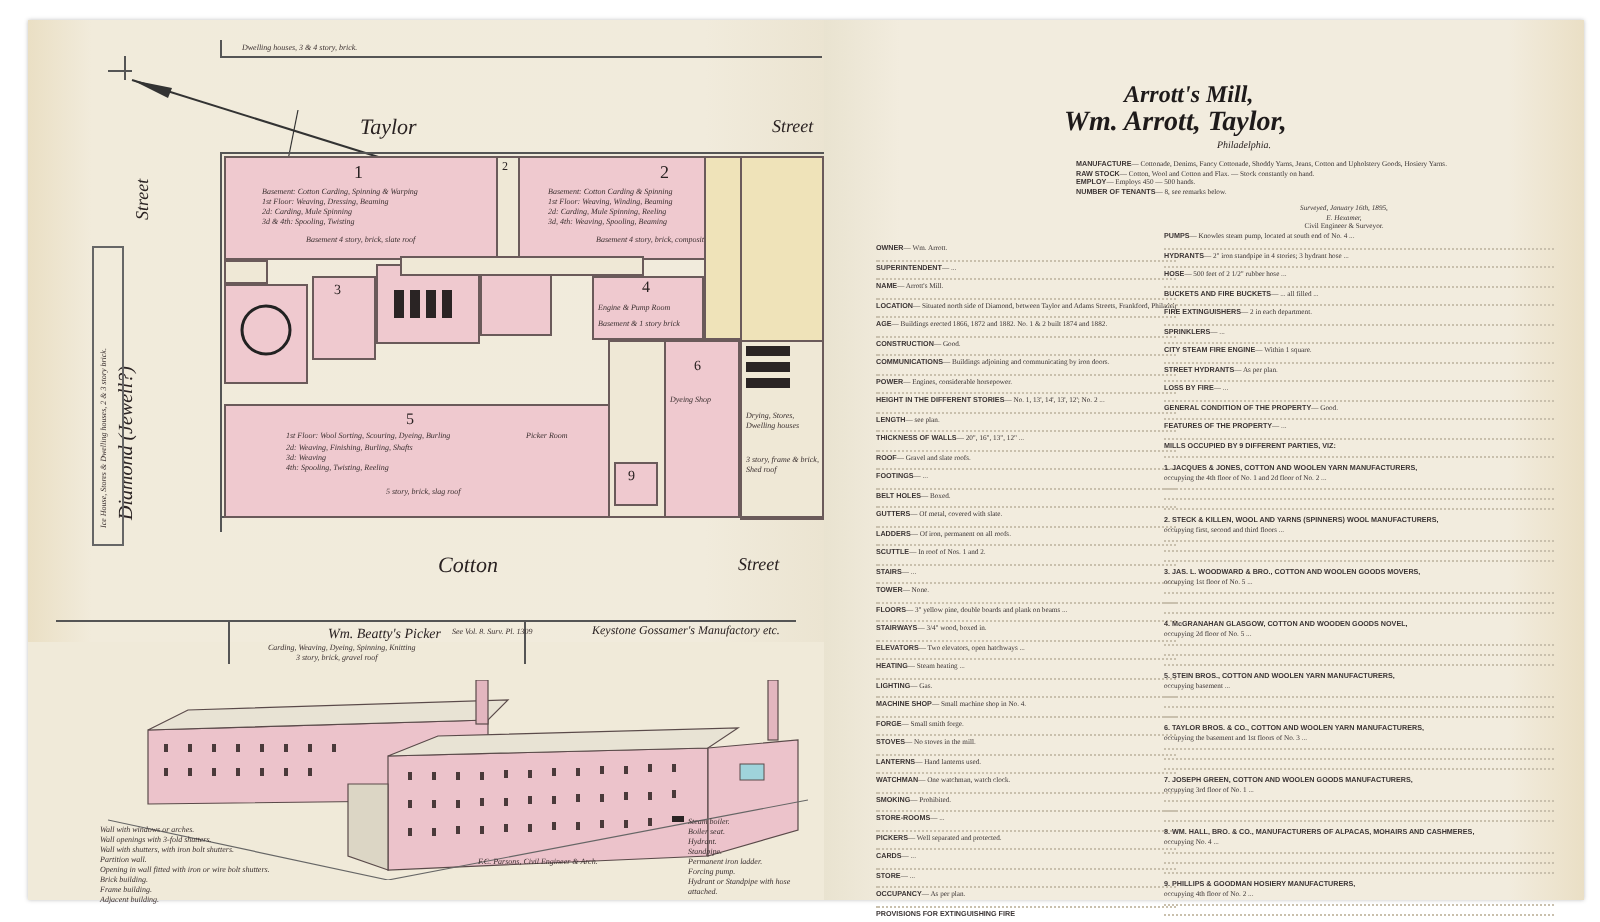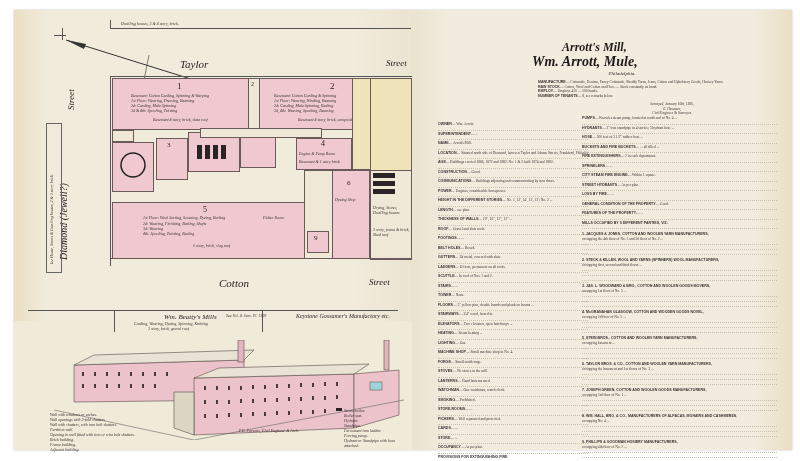--- a/index.html
+++ b/index.html
@@ -124,21 +124,21 @@
       <div class="abs blackbar" style="left:2px;top:2px;width:22px;height:5px;"></div>
       <div class="abs blackbar" style="left:2px;top:10px;width:22px;height:5px;"></div>
       <div class="abs blackbar" style="left:2px;top:18px;width:22px;height:5px;"></div>
       <div class="tiny abs" style="left:2px;top:34px;">Drying, Stores, Dwelling houses</div>
       <div class="tiny abs" style="left:2px;top:56px;">3 story, frame &amp; brick, Shed roof</div>
     </div>
 
     <div class="abs" style="left:14px;top:300px;width:370px;height:1px;background:#555;"></div>
     <div class="abs" style="left:100px;top:300px;width:1px;height:22px;background:#555;"></div>
     <div class="abs" style="left:248px;top:300px;width:1px;height:22px;background:#555;"></div>
-    <span class="abs street" style="left:150px;top:303px;font-size:7px;">Wm. Beatty's Mills</span>
+    <span class="abs street" style="left:150px;top:303px;font-size:7px;">Wm. Beatty's Picker</span>
     <span class="abs tiny" style="left:120px;top:311px;">Carding, Weaving, Dyeing, Spinning, Knitting</span>
     <span class="abs tiny" style="left:134px;top:316px;">3 story, brick, gravel roof</span>
     <span class="abs tiny" style="left:212px;top:303px;">See Vol. 8. Surv. Pl. 1309</span>
     <span class="abs street" style="left:282px;top:303px;font-size:6px;">Keystone Gossamer's Manufactory etc.</span>
 
     <svg class="abs" style="left:40px;top:330px;" width="350" height="100">
       <polygon points="20,25 190,20 190,60 20,62" fill="#ecc3cb" stroke="#5a4a4a" stroke-width=".6"></polygon>
       <polygon points="20,25 40,15 200,10 190,20" fill="#e8e3d4" stroke="#5a4a4a" stroke-width=".6"></polygon>
       <polygon points="140,38 300,34 300,88 140,95" fill="#ecc3cb" stroke="#5a4a4a" stroke-width=".6"></polygon>
       <polygon points="140,38 165,28 315,24 300,34" fill="#e8e3d4" stroke="#5a4a4a" stroke-width=".6"></polygon>
@@ -222,21 +222,21 @@
       <div class="tiny">Standpipe.</div>
       <div class="tiny">Permanent iron ladder.</div>
       <div class="tiny">Forcing pump.</div>
       <div class="tiny">Hydrant or Standpipe with hose attached.</div>
     </div>
   </div>
 
   <div class="rightpage">
 
     <div class="abs rt-title" style="left:150px;top:30px;width:120px;font-size:12px;">Arrott's Mill,</div>
-    <div class="abs rt-title" style="left:120px;top:44px;width:180px;font-size:14px;">Wm. Arrott, Mule,</div>
+    <div class="abs rt-title" style="left:120px;top:44px;width:180px;font-size:14px;">Wm. Arrott, Taylor,</div>
     <div class="abs" style="left:150px;top:61px;width:120px;text-align:center;font-size:5px;font-style:italic;color:#2a2222;">Philadelphia.</div>
 
     <div class="abs" style="left:126px;top:70px;width:200px;">
       <div class="line"><b>MANUFACTURE</b><span>— Cottonade, Denims, Fancy Cottonade, Shoddy Yarns, Jeans, Cotton and Upholstery Goods, Hosiery Yarns.</span></div>
       <div class="line"><b>RAW STOCK</b><span>— Cotton, Wool and Cotton and Flax. — Stock constantly on hand.</span></div>
       <div class="line"><b>EMPLOY</b><span>— Employs 450 — 500 hands.</span></div>
       <div class="line"><b>NUMBER OF TENANTS</b><span>— 8, see remarks below.</span></div>
     </div>
     <div class="abs" style="left:210px;top:92px;width:100px;text-align:center;">
       <div class="line" style="font-style:italic;">Surveyed, January 16th, 1895,</div>

